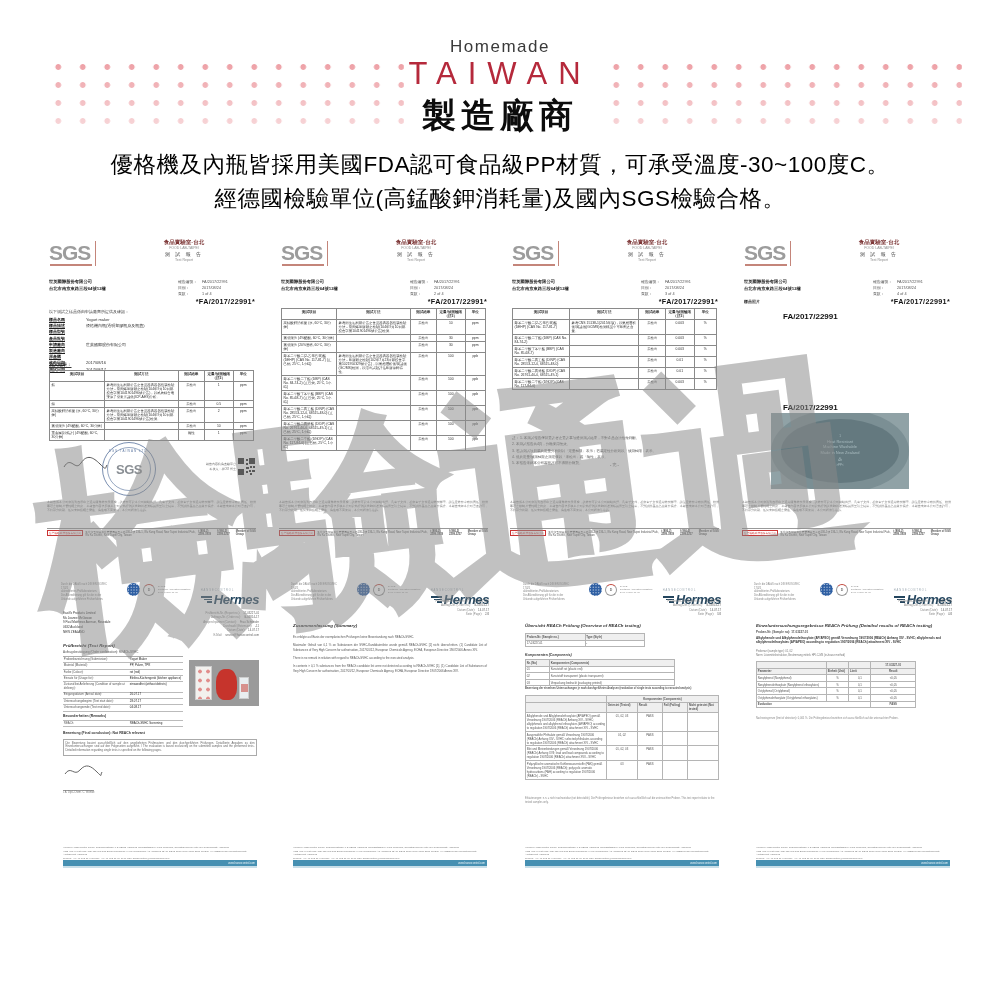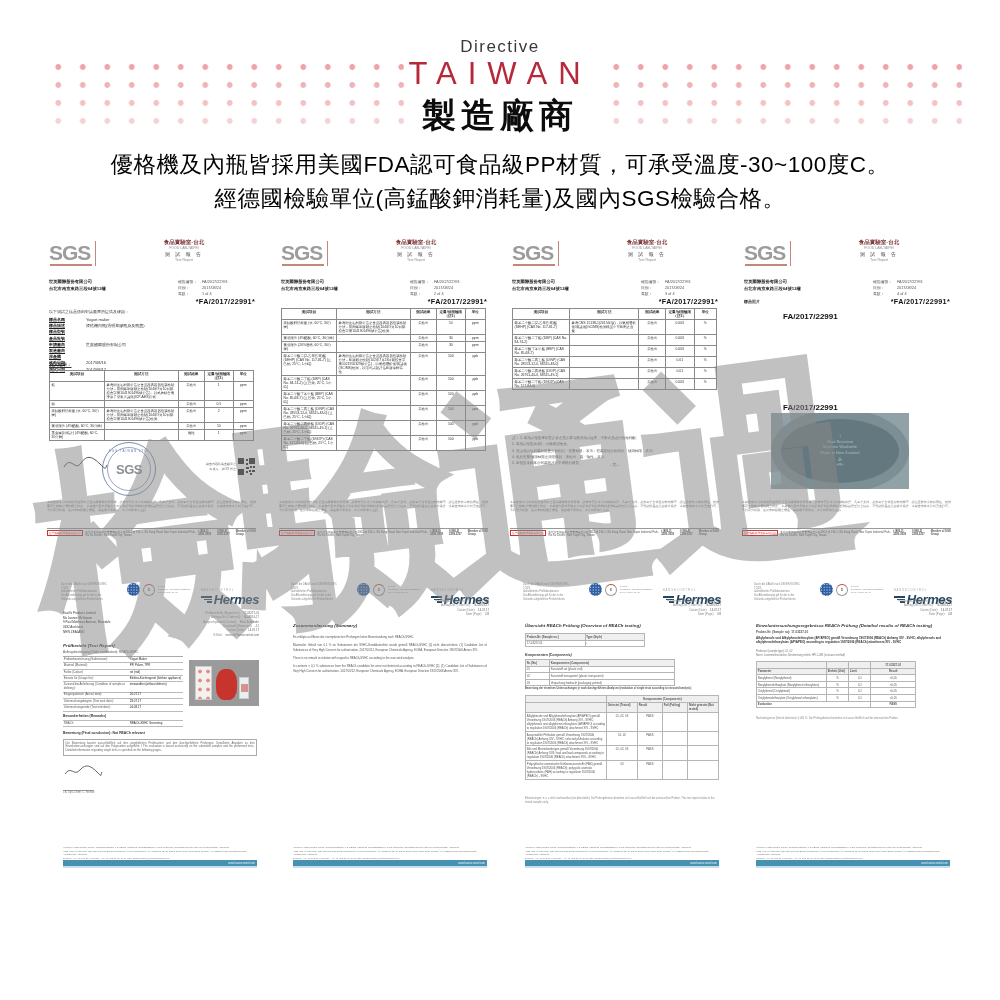--- a/index.html
+++ b/index.html
@@ -107,21 +107,21 @@
   
   .watermark{position:absolute;left:34px;top:390px;width:940px;font-size:214px;line-height:1;font-weight:900;
     color:#8a8a8a;opacity:.52;letter-spacing:-10px;white-space:nowrap;transform:rotate(-7.5deg);
     -webkit-text-stroke:4px #8a8a8a;z-index:60;pointer-events:none;font-family:sans-serif}
 </style>
 </head>
 <body>
 
 <div class="dots" style="left:38px"></div>
 <div class="dots" style="left:596px"></div>
-<div class="abs ctr brand-top">Directive</div>
+<div class="abs ctr brand-top">Homemade</div>
 <div class="abs ctr brand-main" style="color:#b5293b">TAIWAN</div>
 <div class="abs ctr page-title">製造廠商</div>
 <div class="abs ctr lede" style="top:149px">優格機及內瓶皆採用美國FDA認可食品級PP材質，可承受溫度-30~100度C。</div>
 <div class="abs ctr lede" style="top:183px">經德國檢驗單位(高錳酸鉀消耗量)及國內SGS檢驗合格。</div>
 
 <div class="sgs-doc" id="sgs1">
   <div class="sgs-logo">SGS</div>
   <div class="sgs-center">
     <div class="t55 b dred">食品實驗室-台北</div>
     <div class="t35 gray">FOOD LAB-TAIPEI</div>

